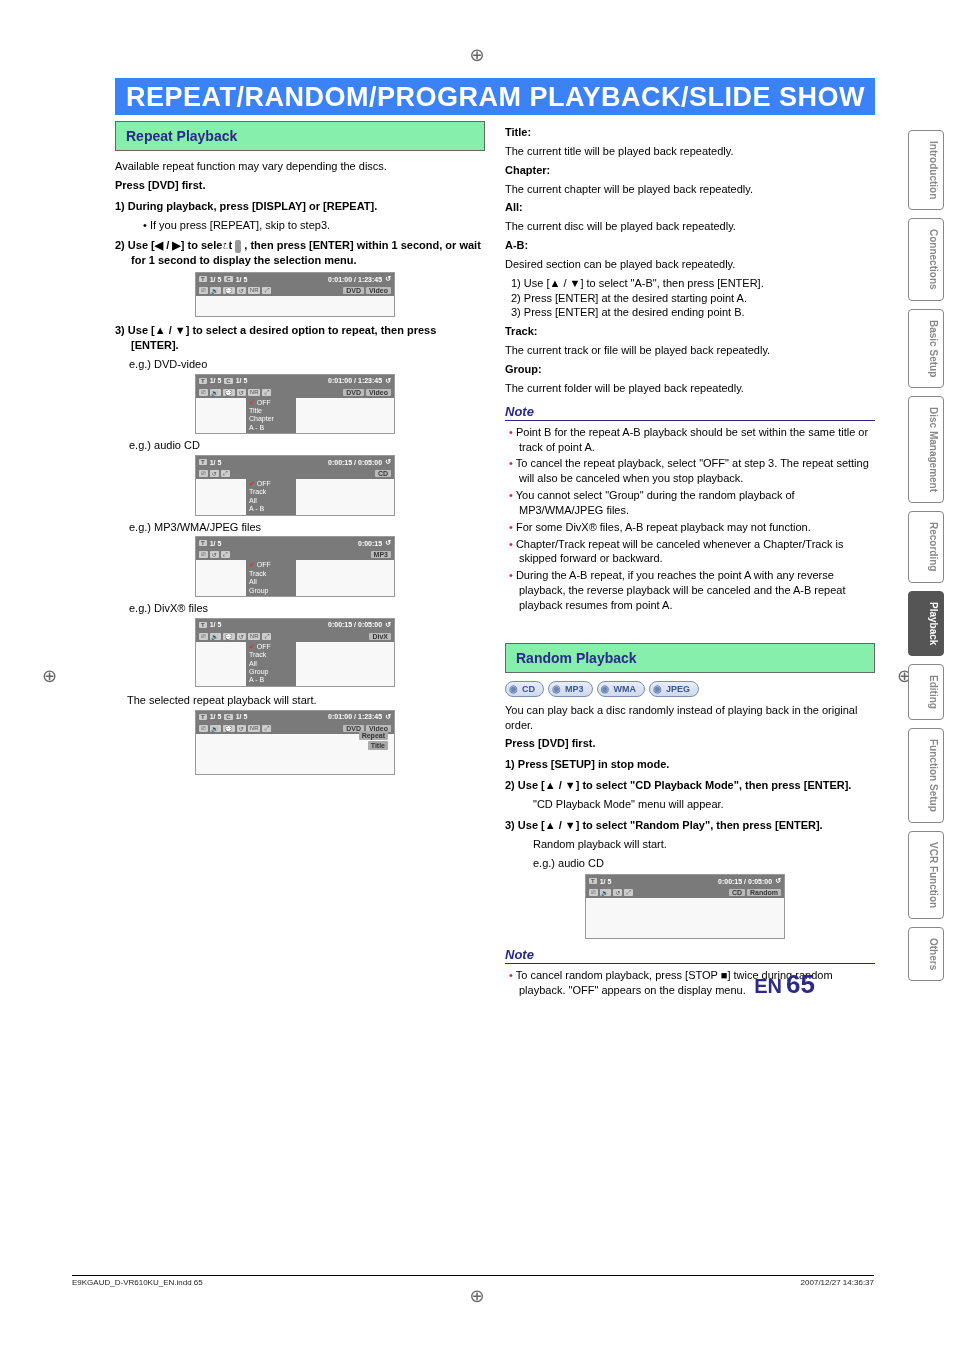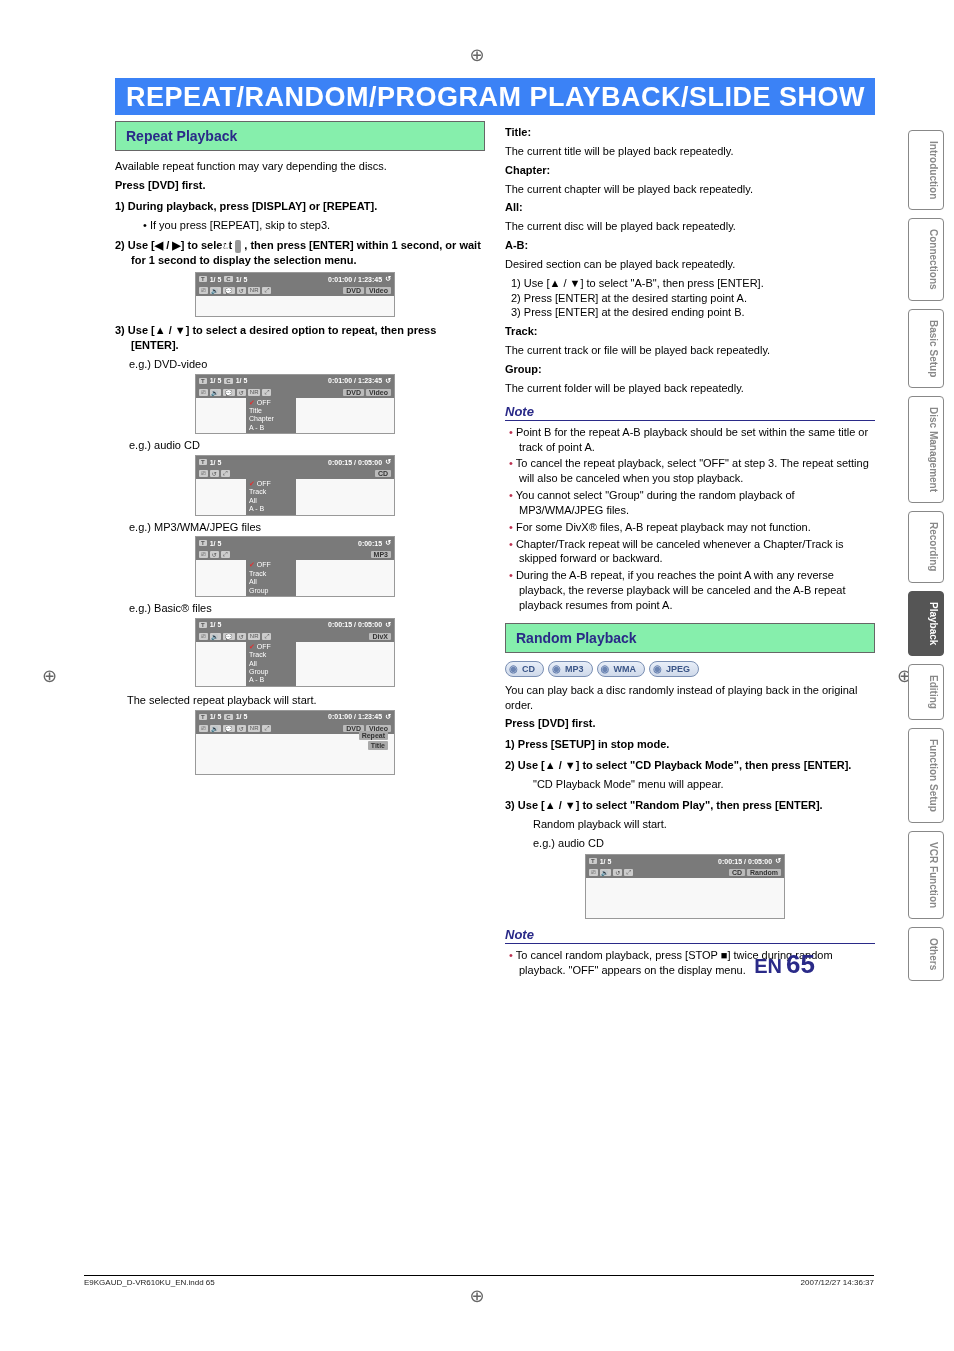--- a/index.html
+++ b/index.html
@@ -203,21 +203,21 @@
   .tab.active {
     background: #555;
     color: #fff;
     border-color: #555;
   }
   .tab.two-line { line-height: 1.1; }
 
   .footer {
     position: absolute;
     bottom: 64px;
-    left: 84px;
+    left: 72px;
     right: 80px;
     border-top: 1px solid #000;
     display: flex;
     justify-content: space-between;
     font-size: 8px;
     padding-top: 2px;
     color: #222;
   }
 
   .loop-icon {
@@ -345,21 +345,21 @@
           <span class="badge" style="margin-left:auto">MP3</span>
         </div>
         <div class="menu-drop">
           <span class="mi sel">OFF</span>
           <span class="mi">Track</span>
           <span class="mi">All</span>
           <span class="mi">Group</span>
         </div>
       </div>
 
-      <p class="eg">e.g.) Basic® files</p>
+      <p class="eg">e.g.) DivX® files</p>
       <div class="display-box">
         <div class="display-bar">
           <span class="chip">T</span>
             <span>1/  5</span>
           <span style="margin-left:auto">0:00:15 / 0:05:00</span>
           <span>↺</span>
         </div>
         <div class="display-bar2">
           <span class="chip">⎚</span>
             <span class="chip">🔊</span>
@@ -428,21 +428,21 @@
       <div class="note-head">Note</div>
       <ul class="note-list">
         <li><span>Point B for the repeat A-B playback should be set within the same title or track of point A.</span></li>
         <li><span>To cancel the repeat playback, select "OFF" at step 3. The repeat setting will also be canceled when you stop playback.</span></li>
         <li><span>You cannot select "Group" during the random playback of MP3/WMA/JPEG files.</span></li>
         <li><span>For some DivX® files, A-B repeat playback may not function.</span></li>
         <li><span>Chapter/Track repeat will be canceled whenever a Chapter/Track is skipped forward or backward.</span></li>
         <li><span>During the A-B repeat, if you reaches the point A with any reverse playback, the reverse playback will be canceled and the A-B repeat playback resumes from point A.</span></li>
       </ul>
 
-      <div class="section-head" style="margin-top:10px">Random Playback</div>
+      <div class="section-head" style="margin-top:30px">Random Playback</div>
       <div class="media-row">
         <span class="media-badge">CD</span>
         <span class="media-badge">MP3</span>
         <span class="media-badge">WMA</span>
         <span class="media-badge">JPEG</span>
       </div>
       <p>You can play back a disc randomly instead of playing back in the original order.</p>
       <p class="press-first">Press [DVD] first.</p>
       <p class="step">1) Press [SETUP] in stop mode.</p>
       <p class="step">2) Use [▲ / ▼] to select "CD Playback Mode", then press [ENTER].</p>

